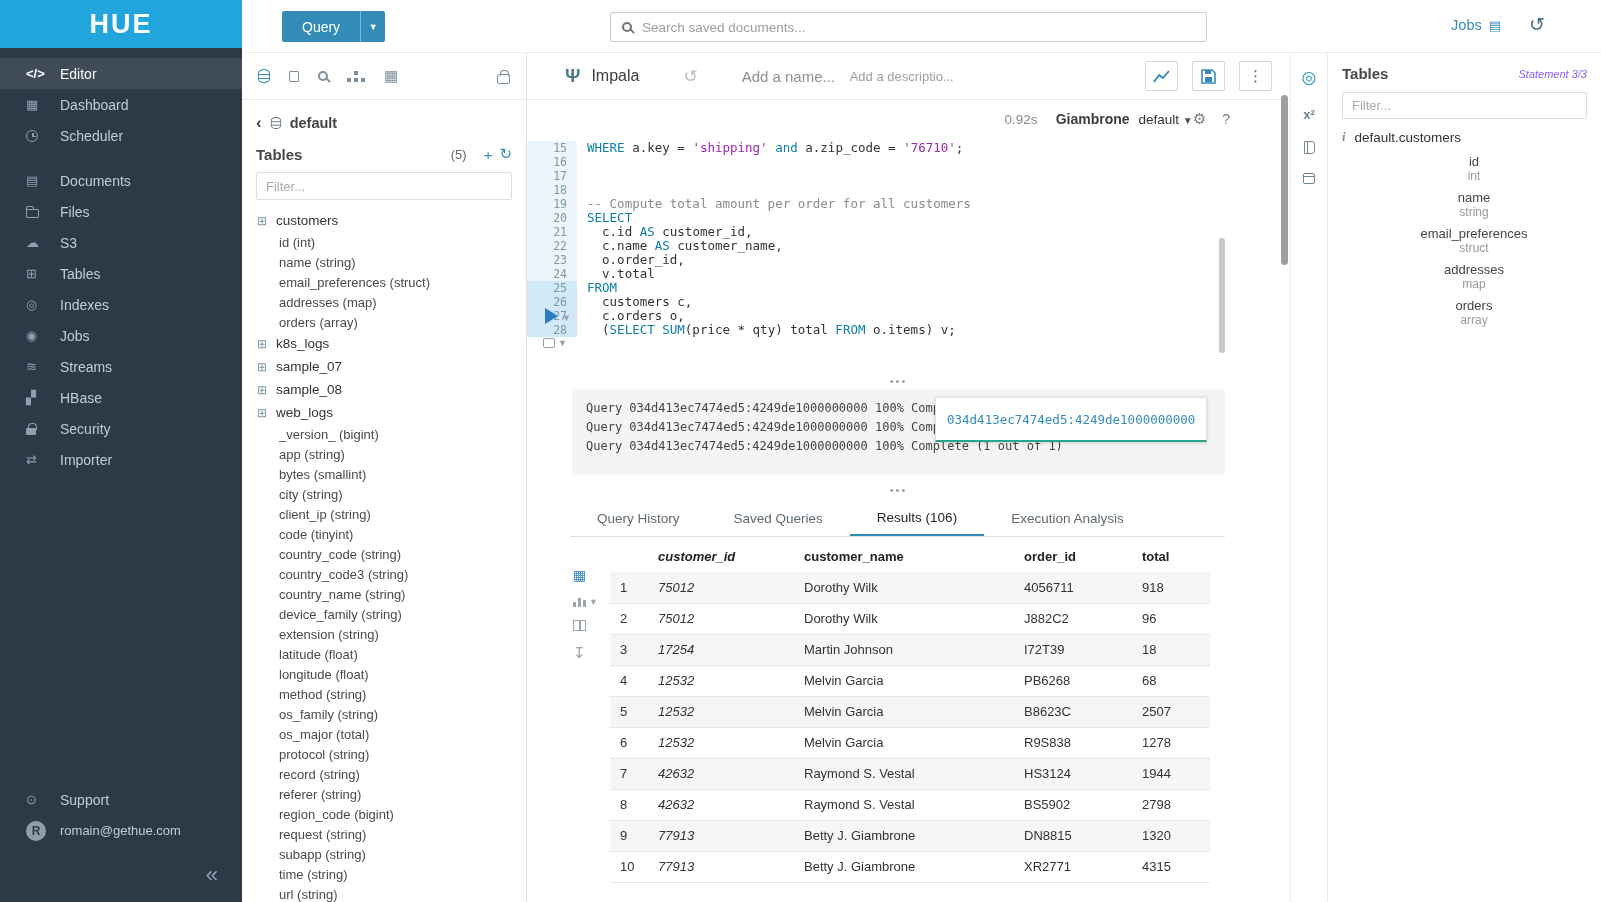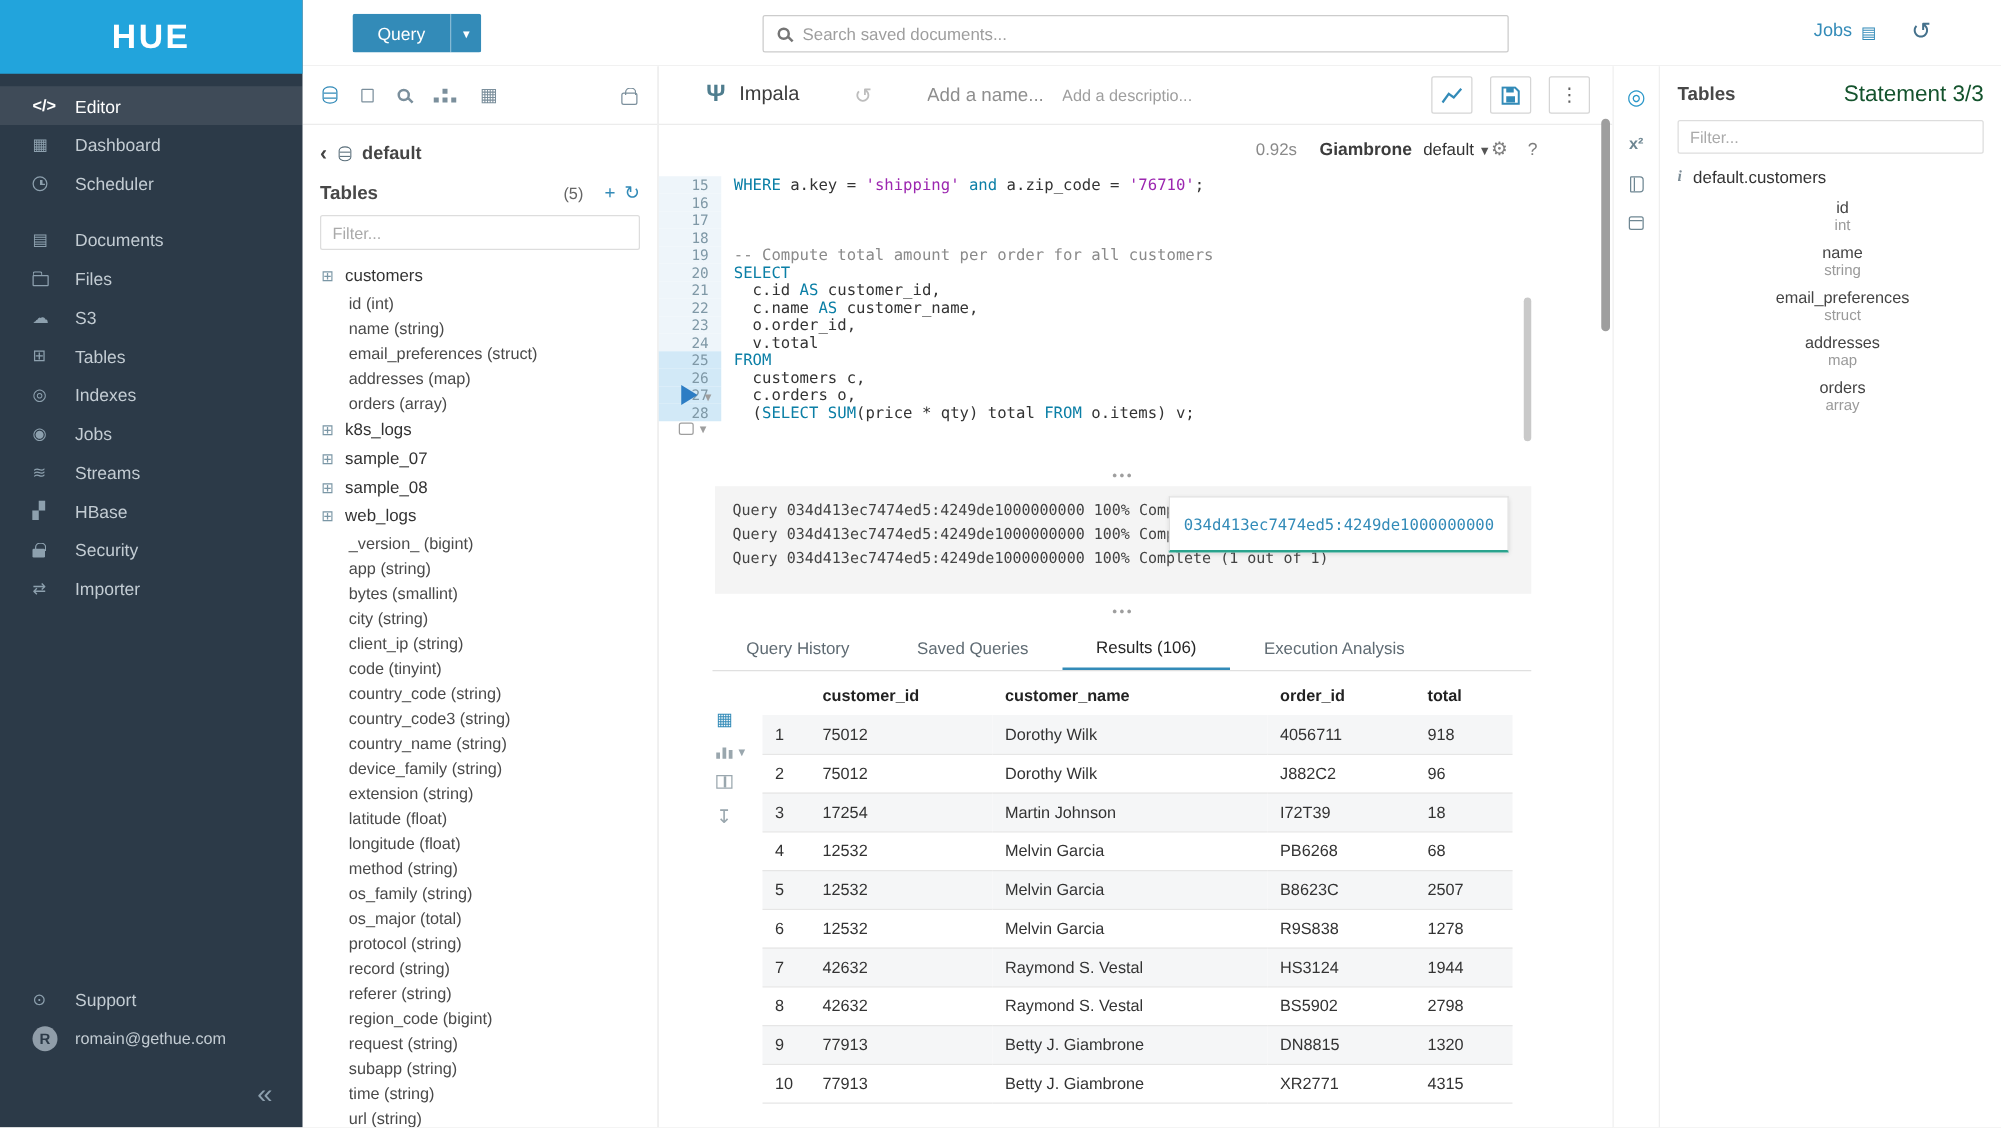--- a/index.html
+++ b/index.html
@@ -2,21 +2,21 @@
 <html><head>
 <meta charset="utf-8">
 <style>
   * { margin:0; padding:0; box-sizing:border-box; }
   html,body { background:#e9e9e9; }
   body { font-family:"Liberation Sans", sans-serif; }
   .app { position:relative; width:1601px; height:902px; background:#fff; overflow:hidden; }
 
   
   .sidebar { position:absolute; left:0; top:0; width:242px; height:902px; background:#2c3a48; color:#c3ccd3; z-index:5; }
-  .logo { height:59px; background:#22a4dc; color:#fff; display:flex; align-items:center; justify-content:center;
+  .logo { height:48px; background:#22a4dc; color:#fff; display:flex; align-items:center; justify-content:center;
           font-size:27px; font-weight:bold; letter-spacing:2px; cursor:pointer; }
   .nav { padding-top:10px; }
   #nav-mid { margin-top:14px; padding-top:0; }
   .nav-item { display:flex; align-items:center; height:31px; padding-left:26px; font-size:14px; cursor:pointer; white-space:nowrap; }
   .nav-item.active { background:rgba(255,255,255,.09); color:#fff; }
   .nav-ic { width:34px; min-width:34px; font-size:13px; color:#8da0ae; display:inline-flex; align-items:center; }
   .nav-item.active .nav-ic { color:#fff; font-weight:bold; }
   .nav-bottom-wrap { position:absolute; bottom:56px; left:0; right:0; }
   .nav-bottom-wrap .nav { padding-top:0; }
   .avatar { width:20px; height:20px; min-width:20px; border-radius:50%; background:#909da9; color:#2c3a48; font-size:12px; font-weight:bold;
@@ -146,36 +146,36 @@
   .res-icons { position:absolute; left:46px; top:514px; display:flex; flex-direction:column; gap:13px; color:#9aa7ae; font-size:14px; }
   .res-icons > div { display:flex; align-items:center; cursor:pointer; }
   .res-grid { color:#338bb8; }
   .res-caret { font-size:9px; color:#9aa7ae; margin-left:2px; }
   .res-dl { font-size:15px; }
 
   .res-table { position:absolute; left:83px; top:490px; border-collapse:collapse; }
   .res-table th { font-size:13px; font-weight:bold; color:#222; text-align:left; padding:6px 10px 8px; background:#fff; }
   .res-table td { font-size:13px; color:#333; padding:0 10px; height:31px; border-bottom:1px solid #e6e6e6; }
   .res-table tr.odd td { background:#f5f6f7; }
-  .cw0 { width:38px; } .cw1 { width:146px; } .cw2 { width:220px; } .cw3 { width:118px; } .cw4 { width:78px; }
+  .cw0 { width:38px; } .cw1 { width:146px;font-style:italic; } .cw2 { width:220px; } .cw3 { width:118px; } .cw4 { width:78px; }
 
   
   .scroll-main { position:absolute; left:1281px; top:95px; width:7px; height:170px; background:#9e9e9e; border-radius:4px; z-index:4; cursor:grab; }
   .scroll-editor { position:absolute; left:1219px; top:238px; width:6px; height:115px; background:#c9c9c9; border-radius:3px; z-index:4; cursor:grab; }
 
   
   .assist-strip { position:absolute; left:1290px; top:53px; width:37px; height:849px; background:#fff; border-left:1px solid #efefef;
                   display:flex; flex-direction:column; align-items:center; padding-top:14px; gap:19px; color:#6f8793; }
   .assist-strip > span { cursor:pointer; }
   .as-on { color:#2a97c9; font-size:17px; }
   .as-x2 { font-size:13px; font-weight:bold; }
   .right-panel { position:absolute; left:1327px; top:53px; width:274px; height:849px; background:#fff; border-left:1px solid #efefef; padding:12px 14px; }
   .rp-head { display:flex; align-items:center; margin-bottom:10px; }
   .rp-title { font-size:15px; font-weight:bold; color:#484848; flex:1; }
-  .rp-stmt { font-size:18px; color:#14532d; }
+  .rp-stmt { font-size:11px; color:#8b5cf6;font-style:italic; }
   .rp-filter input { width:100%; height:27px; border:1px solid #ddd; border-radius:2px; padding:0 9px; font-size:13px; font-family:inherit; outline:none; }
   .rp-filter input::placeholder { color:#aaa; }
   .rp-item { display:flex; align-items:center; gap:9px; padding:11px 0 5px; font-size:13.5px; color:#333; cursor:pointer; }
   .rp-info { color:#7c8c96; font-size:12.5px; font-family:"Liberation Serif", serif; font-style:italic; font-weight:bold; }
   .rp-col { display:flex; align-items:center; padding:3.5px 0 3.5px 19px; font-size:13px; color:#444; cursor:pointer;flex-direction:column; }
   .rp-name { flex:1; }
   .rp-type { color:#9a9a9a; font-size:12px; }
 </style>
 </head>
 <body>

